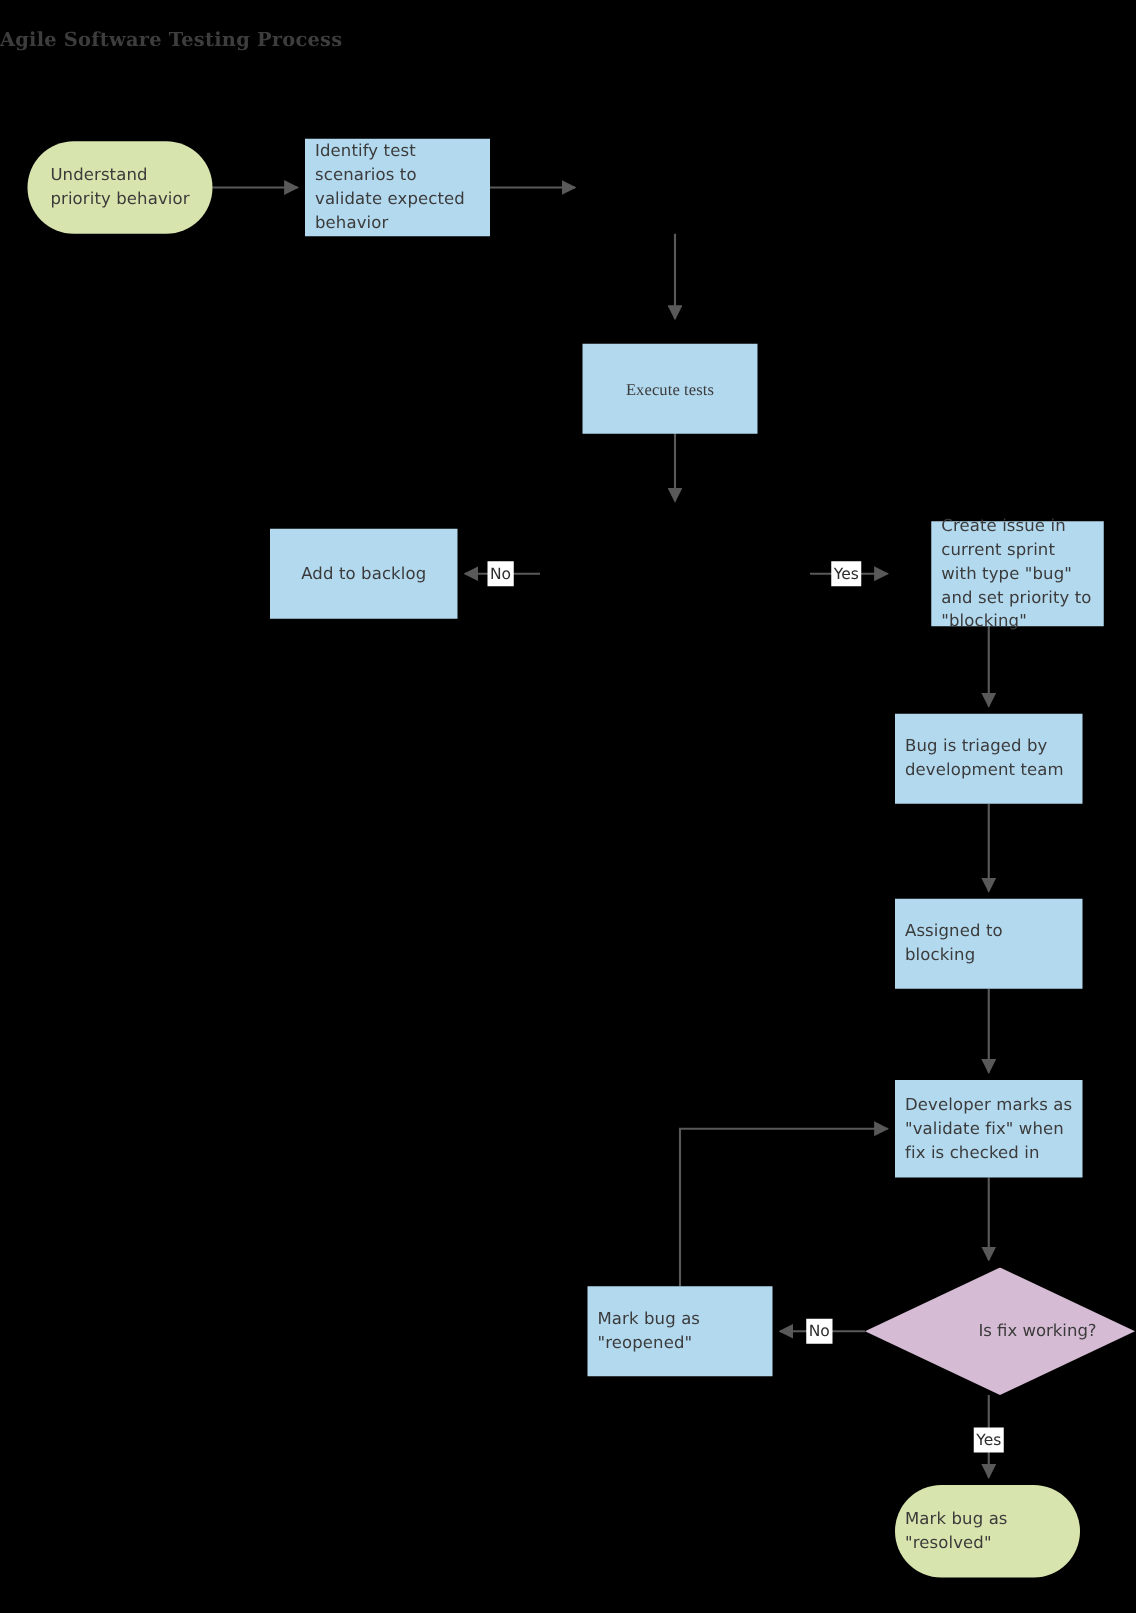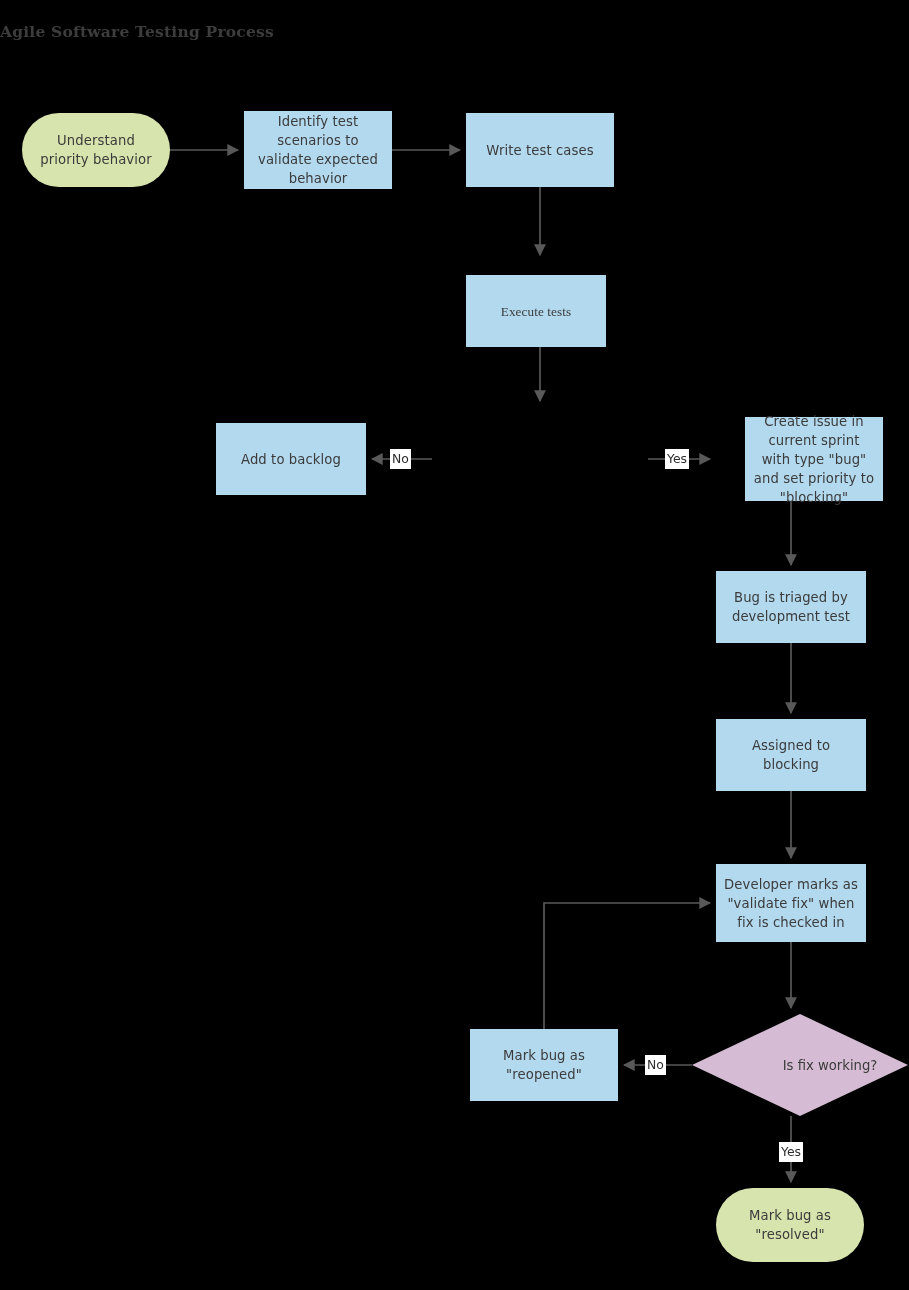--- a/index.html
+++ b/index.html
@@ -21,21 +21,21 @@
     top: 0;
     width: 909px;
     height: 1290px;
   }
   .node {
     position: absolute;
     box-sizing: border-box;
     display: flex;
     align-items: center;
     justify-content: center;
-    text-align: center;
+    text-align: left;
     color: #3b3b3b;
     font-size: 13.2px;
     line-height: 19px;
     padding: 2px 8px;
     letter-spacing: 0.1px;
   }
   .node-process {
     background: #b3d9ef;
   }
   .node-terminal {
@@ -134,39 +134,36 @@
 
   <div class="node node-terminal" style="left:22px; top:113px; width:148px; height:74px;">
     <span style="white-space:pre-line;">Understand
 priority behavior</span>
   </div>
 
   <div class="node node-process" style="left:244px; top:111px; width:148px; height:78px;">
     <span>Identify test scenarios to validate expected behavior</span>
   </div>
 
-  <div class="node node-process" style="left:466px; top:113px; width:148px; height:74px;">
-    <span>Write test cases</span>
-  </div>
 
   <div class="node node-process" style="left:466px; top:275px; width:140px; height:72px;font-family:Liberation Serif, serif;">
     <span>Execute tests</span>
   </div>
 
 
   <div class="node node-process" style="left:216px; top:423px; width:150px; height:72px;">
     <span>Add to backlog</span>
   </div>
 
   <div class="node node-process" style="left:745px; top:417px; width:138px; height:84px;">
     <span>Create issue in current sprint with type "bug" and set priority to "blocking"</span>
   </div>
 
   <div class="node node-process" style="left:716px; top:571px; width:150px; height:72px;">
-    <span>Bug is triaged by development test</span>
+    <span>Bug is triaged by development team</span>
   </div>
 
   <div class="node node-process" style="left:716px; top:719px; width:150px; height:72px;">
     <span>Assigned to blocking</span>
   </div>
 
   <div class="node node-process" style="left:716px; top:864px; width:150px; height:78px;">
     <span>Developer marks as "validate fix" when fix is checked in</span>
   </div>
 

